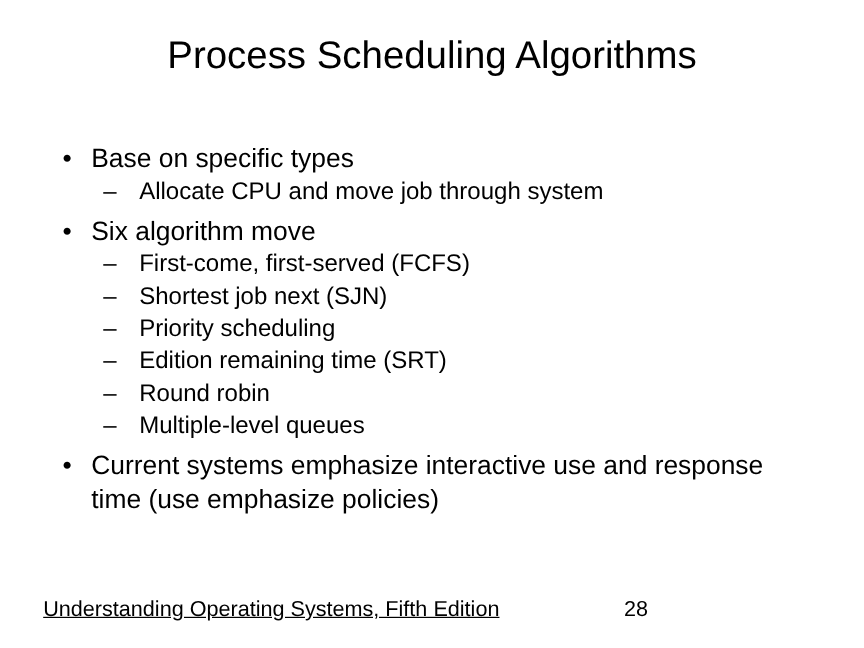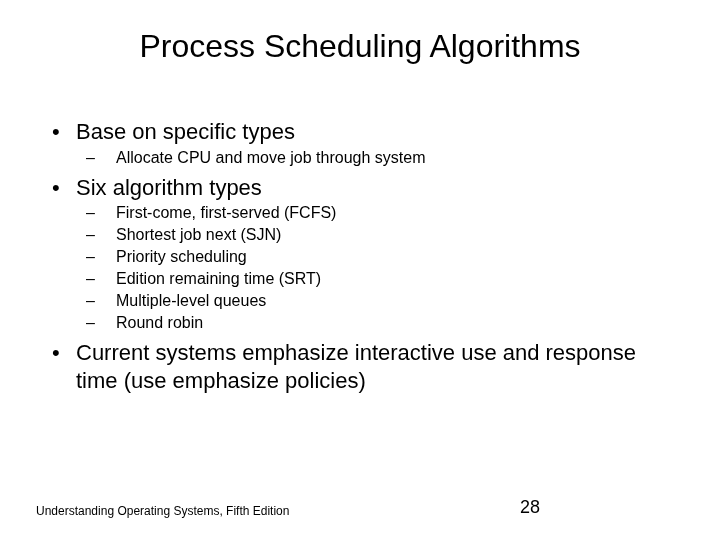--- a/index.html
+++ b/index.html
@@ -44,34 +44,35 @@
     content: "•";
     position: absolute;
     left: 0;
     top: 0;
     font-size: 22px;
   }
   .lvl2 {
     position: relative;
     padding-left: 30px;
     margin-left: 34px;
-    font-size: 16px;
+    font-size: 20px;
     margin-bottom: 2px;
   }
   .lvl2::before {
     content: "–";
     position: absolute;
     left: 0;
     top: 0;
   }
   .footer-left {
     position: absolute;
     left: 36px;
     bottom: 22px;
-    font-size: 12px;
+    font-size: 18px;
+    text-decoration: underline;
   }
   .footer-right {
     position: absolute;
     right: 36px;
     bottom: 22px;
     font-size: 18px;
   }
   .gap { height: 4px; }
 </style>
 </head>
@@ -86,39 +87,39 @@
     <div class="lvl1">
       <span>Base on specific types</span>
     </div>
     <div class="lvl2">
       <span>Allocate CPU and move job through system</span>
     </div>
 
     <div class="gap"></div>
 
     <div class="lvl1">
-      <span>Six algorithm types</span>
+      <span>Six algorithm move</span>
     </div>
     <div class="lvl2">
       <span>First-come, first-served (FCFS)</span>
     </div>
     <div class="lvl2">
       <span>Shortest job next (SJN)</span>
     </div>
     <div class="lvl2">
       <span>Priority scheduling</span>
     </div>
     <div class="lvl2">
       <span>Edition remaining time (SRT)</span>
     </div>
     <div class="lvl2">
-      <span>Multiple-level queues</span>
+      <span>Round robin</span>
     </div>
     <div class="lvl2">
-      <span>Round robin</span>
+      <span>Multiple-level queues</span>
     </div>
 
     <div class="gap"></div>
 
     <div class="lvl1">
       <span>Current systems emphasize interactive use and response time (use emphasize policies)</span>
     </div>
 
   </div>
 

